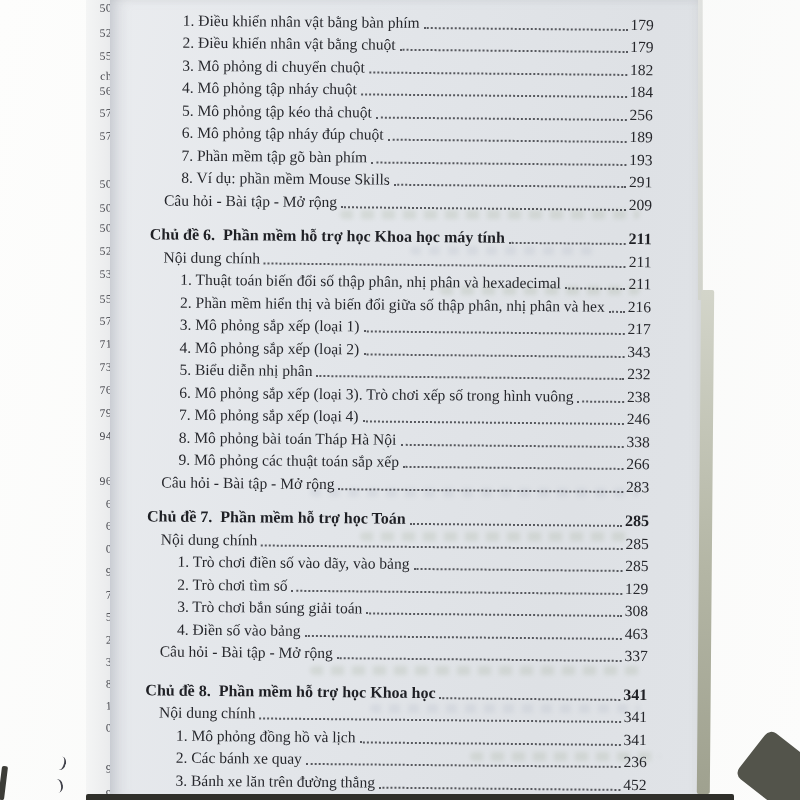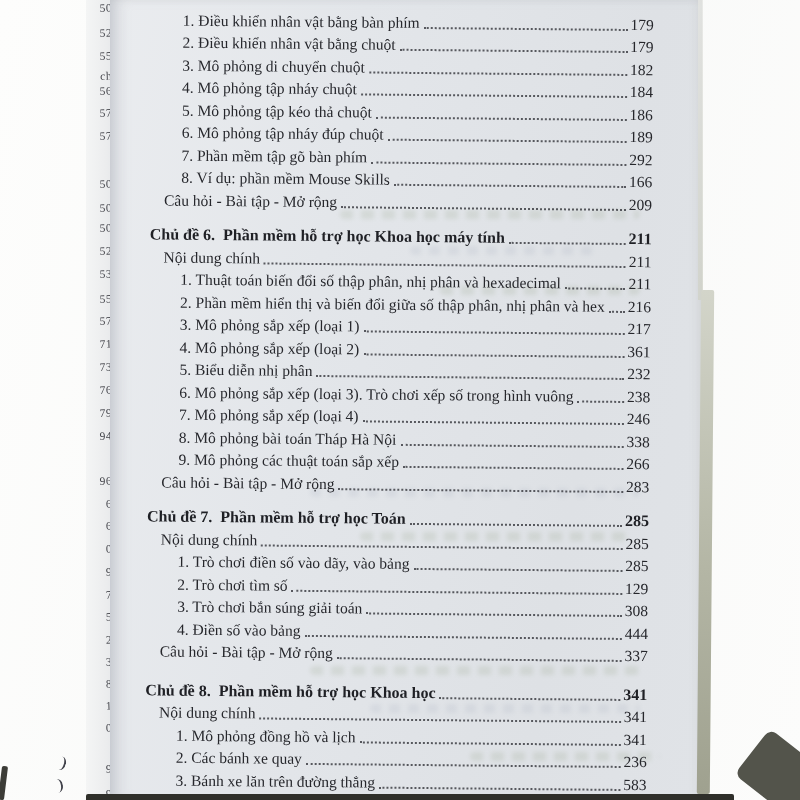--- a/index.html
+++ b/index.html
@@ -155,36 +155,36 @@
           <span class="pg">182</span>
         </div>
         <div class="row item">
           <span class="t">4. Mô phỏng tập nháy chuột</span>
           <span class="dots"></span>
           <span class="pg">184</span>
         </div>
         <div class="row item">
           <span class="t">5. Mô phỏng tập kéo thả chuột</span>
           <span class="dots"></span>
-          <span class="pg">186</span>
+          <span class="pg">256</span>
         </div>
         <div class="row item">
           <span class="t">6. Mô phỏng tập nháy đúp chuột</span>
           <span class="dots"></span>
           <span class="pg">189</span>
         </div>
         <div class="row item">
           <span class="t">7. Phần mềm tập gõ bàn phím</span>
           <span class="dots"></span>
-          <span class="pg">292</span>
+          <span class="pg">193</span>
         </div>
         <div class="row item">
           <span class="t">8. Ví dụ: phần mềm Mouse Skills</span>
           <span class="dots"></span>
-          <span class="pg">166</span>
+          <span class="pg">291</span>
         </div>
         <div class="row review">
           <span class="t">Câu hỏi - Bài tập - Mở rộng</span>
           <span class="dots"></span>
           <span class="pg">209</span>
         </div>
         <div class="gap" style="height: 12px;"></div>
         <div class="row chapter">
           <span class="t">Chủ đề 6.  Phần mềm hỗ trợ học Khoa học máy tính</span>
           <span class="dots"></span>
@@ -206,21 +206,21 @@
           <span class="pg">216</span>
         </div>
         <div class="row item">
           <span class="t">3. Mô phỏng sắp xếp (loại 1)</span>
           <span class="dots"></span>
           <span class="pg">217</span>
         </div>
         <div class="row item">
           <span class="t">4. Mô phỏng sắp xếp (loại 2)</span>
           <span class="dots"></span>
-          <span class="pg">361</span>
+          <span class="pg">343</span>
         </div>
         <div class="row item">
           <span class="t">5. Biểu diễn nhị phân</span>
           <span class="dots"></span>
           <span class="pg">232</span>
         </div>
         <div class="row item">
           <span class="t">6. Mô phỏng sắp xếp (loại 3). Trò chơi xếp số trong hình vuông</span>
           <span class="dots"></span>
           <span class="pg">238</span>
@@ -267,21 +267,21 @@
           <span class="pg">129</span>
         </div>
         <div class="row item">
           <span class="t">3. Trò chơi bắn súng giải toán</span>
           <span class="dots"></span>
           <span class="pg">308</span>
         </div>
         <div class="row item">
           <span class="t">4. Điền số vào bảng</span>
           <span class="dots"></span>
-          <span class="pg">444</span>
+          <span class="pg">463</span>
         </div>
         <div class="row review">
           <span class="t">Câu hỏi - Bài tập - Mở rộng</span>
           <span class="dots"></span>
           <span class="pg">337</span>
         </div>
         <div class="gap" style="height: 16px;"></div>
         <div class="row chapter">
           <span class="t">Chủ đề 8.  Phần mềm hỗ trợ học Khoa học</span>
           <span class="dots"></span>
@@ -298,21 +298,21 @@
           <span class="pg">341</span>
         </div>
         <div class="row item">
           <span class="t">2. Các bánh xe quay</span>
           <span class="dots"></span>
           <span class="pg">236</span>
         </div>
         <div class="row item">
           <span class="t">3. Bánh xe lăn trên đường thẳng</span>
           <span class="dots"></span>
-          <span class="pg">583</span>
+          <span class="pg">452</span>
         </div>
       </div>
   </div>
 
   <div class="foreedge-top"></div>
   <div class="foreedge"></div>
   <div class="bottombar"></div>
   <div class="corner-shadow"></div>
   <div class="sliver"></div>
   <div class="pen-mark m1"></div>

